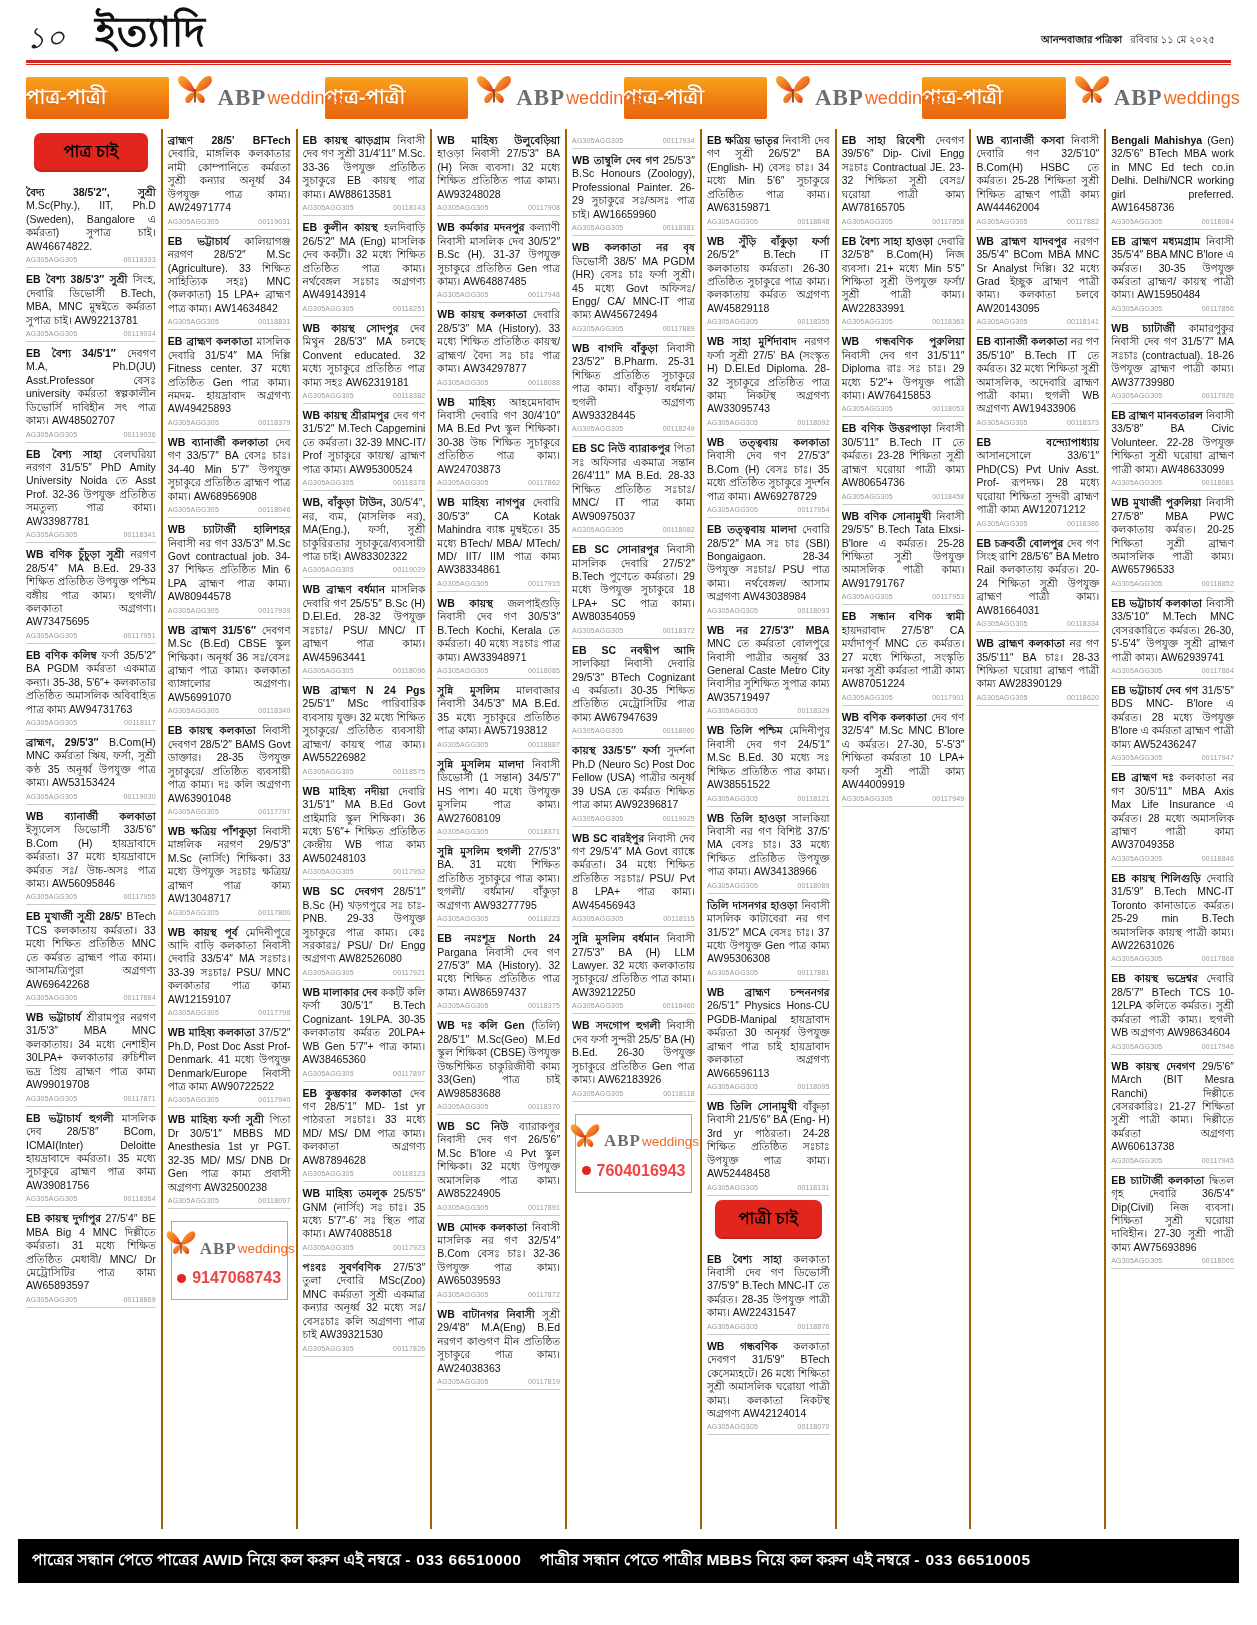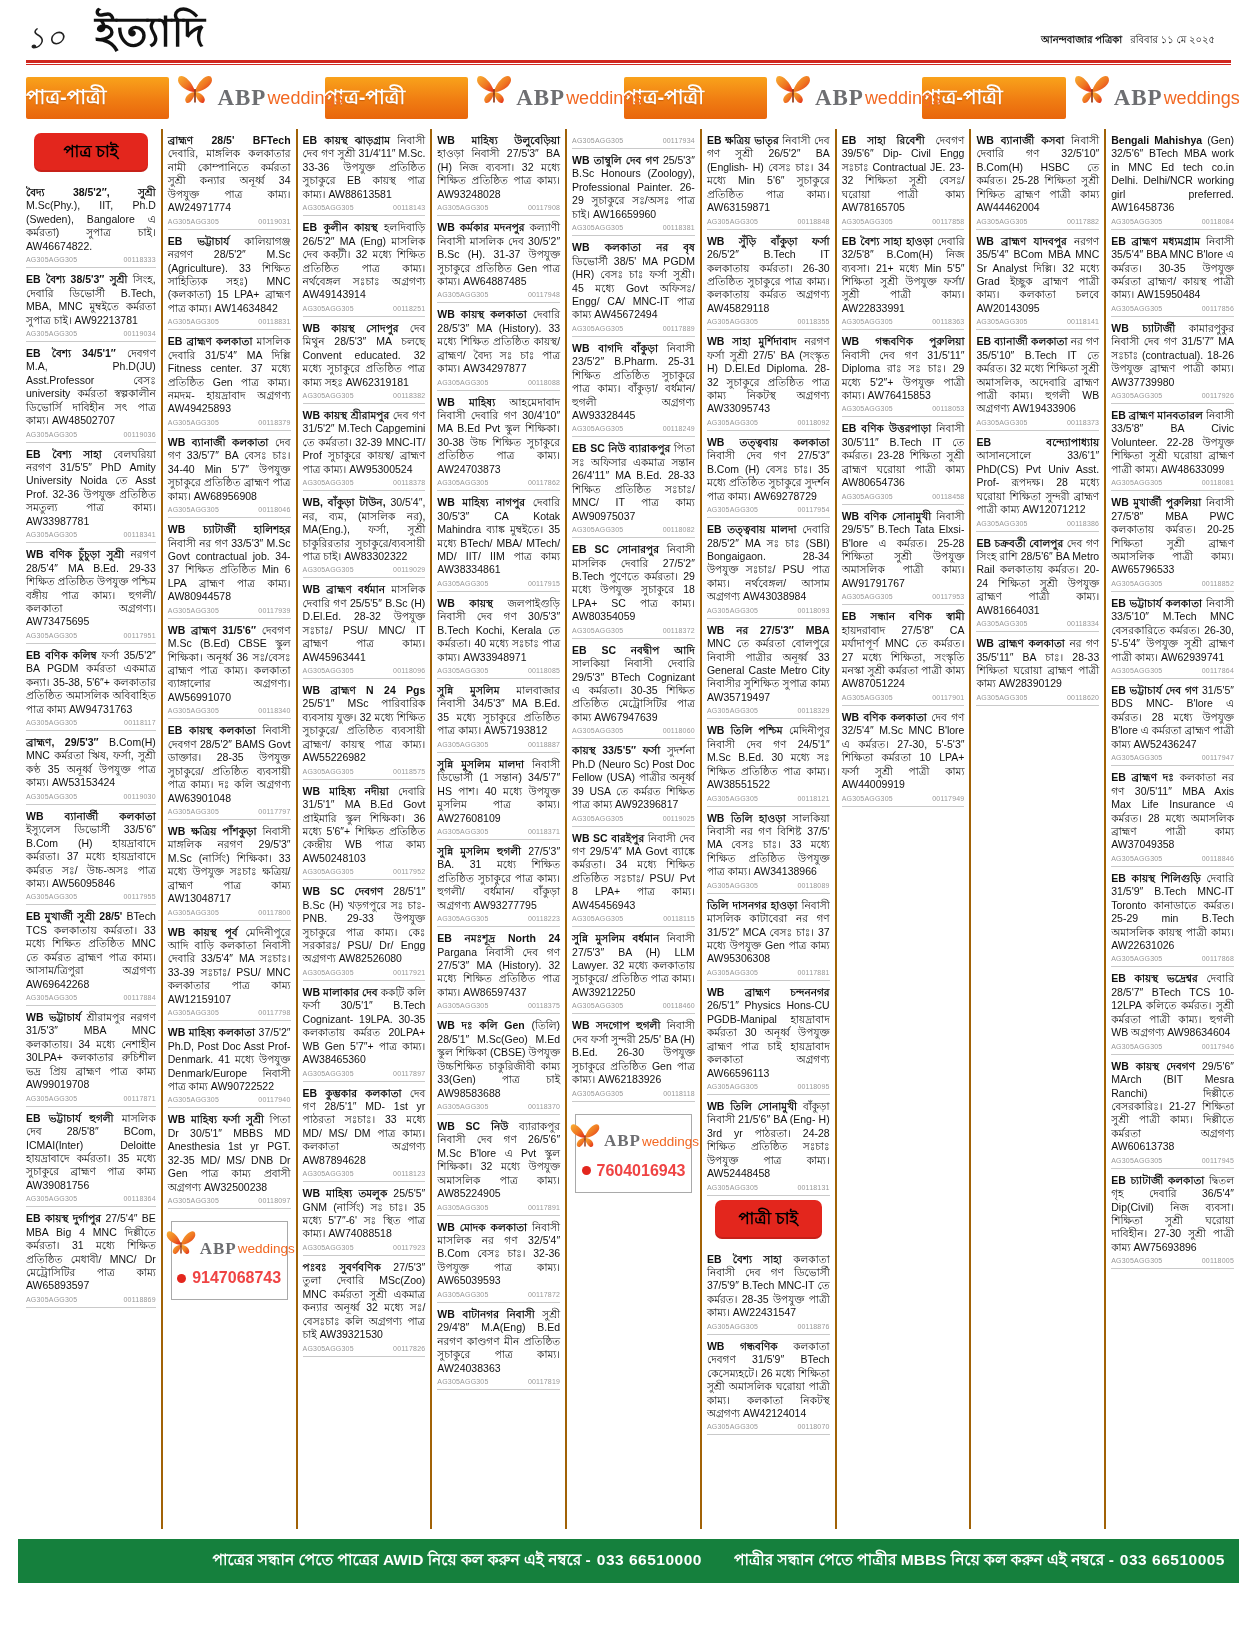--- a/index.html
+++ b/index.html
@@ -57,22 +57,22 @@
   }
   .promo-logo{display:flex;align-items:center;}
   .promo-logo .butterfly{width:34px;height:31px;margin-top:-10px;}
   .promo-logo .abp-text{font-size:17px;}
   .promo-logo .abp-sub{font-size:13.5px;}
   .promo-phone{font-size:16px;font-weight:bold;color:#ef4444;display:flex;align-items:center;gap:6px;}
   .phone-dot{width:9px;height:9px;border-radius:50%;background:#e3261d;flex:0 0 auto;}
 
   
   .hotline{
-    background:#15803d;color:#fff;display:flex;justify-content:flex-end;align-items:center;
-    margin:10px 18px 0 18px;padding:9px 14px;font-size:15.5px;font-weight:bold;gap:32px;
+    background:#000000;color:#fff;display:flex;justify-content:flex-start;align-items:center;
+    margin:10px 18px 0 18px;padding:9px 14px;font-size:15.5px;font-weight:bold;gap:18px;
   }
   .hotline-seg{white-space:nowrap;min-width:0;overflow:hidden;text-overflow:ellipsis;}
   .hotline-num{margin-left:6px;letter-spacing:.5px;}
 </style>
 </head>
 <body>
 
 <svg width="0" height="0" style="position:absolute" aria-hidden="true">
   <defs>
     <linearGradient id="bwg" x1="0" y1="0" x2="1" y2="1">

